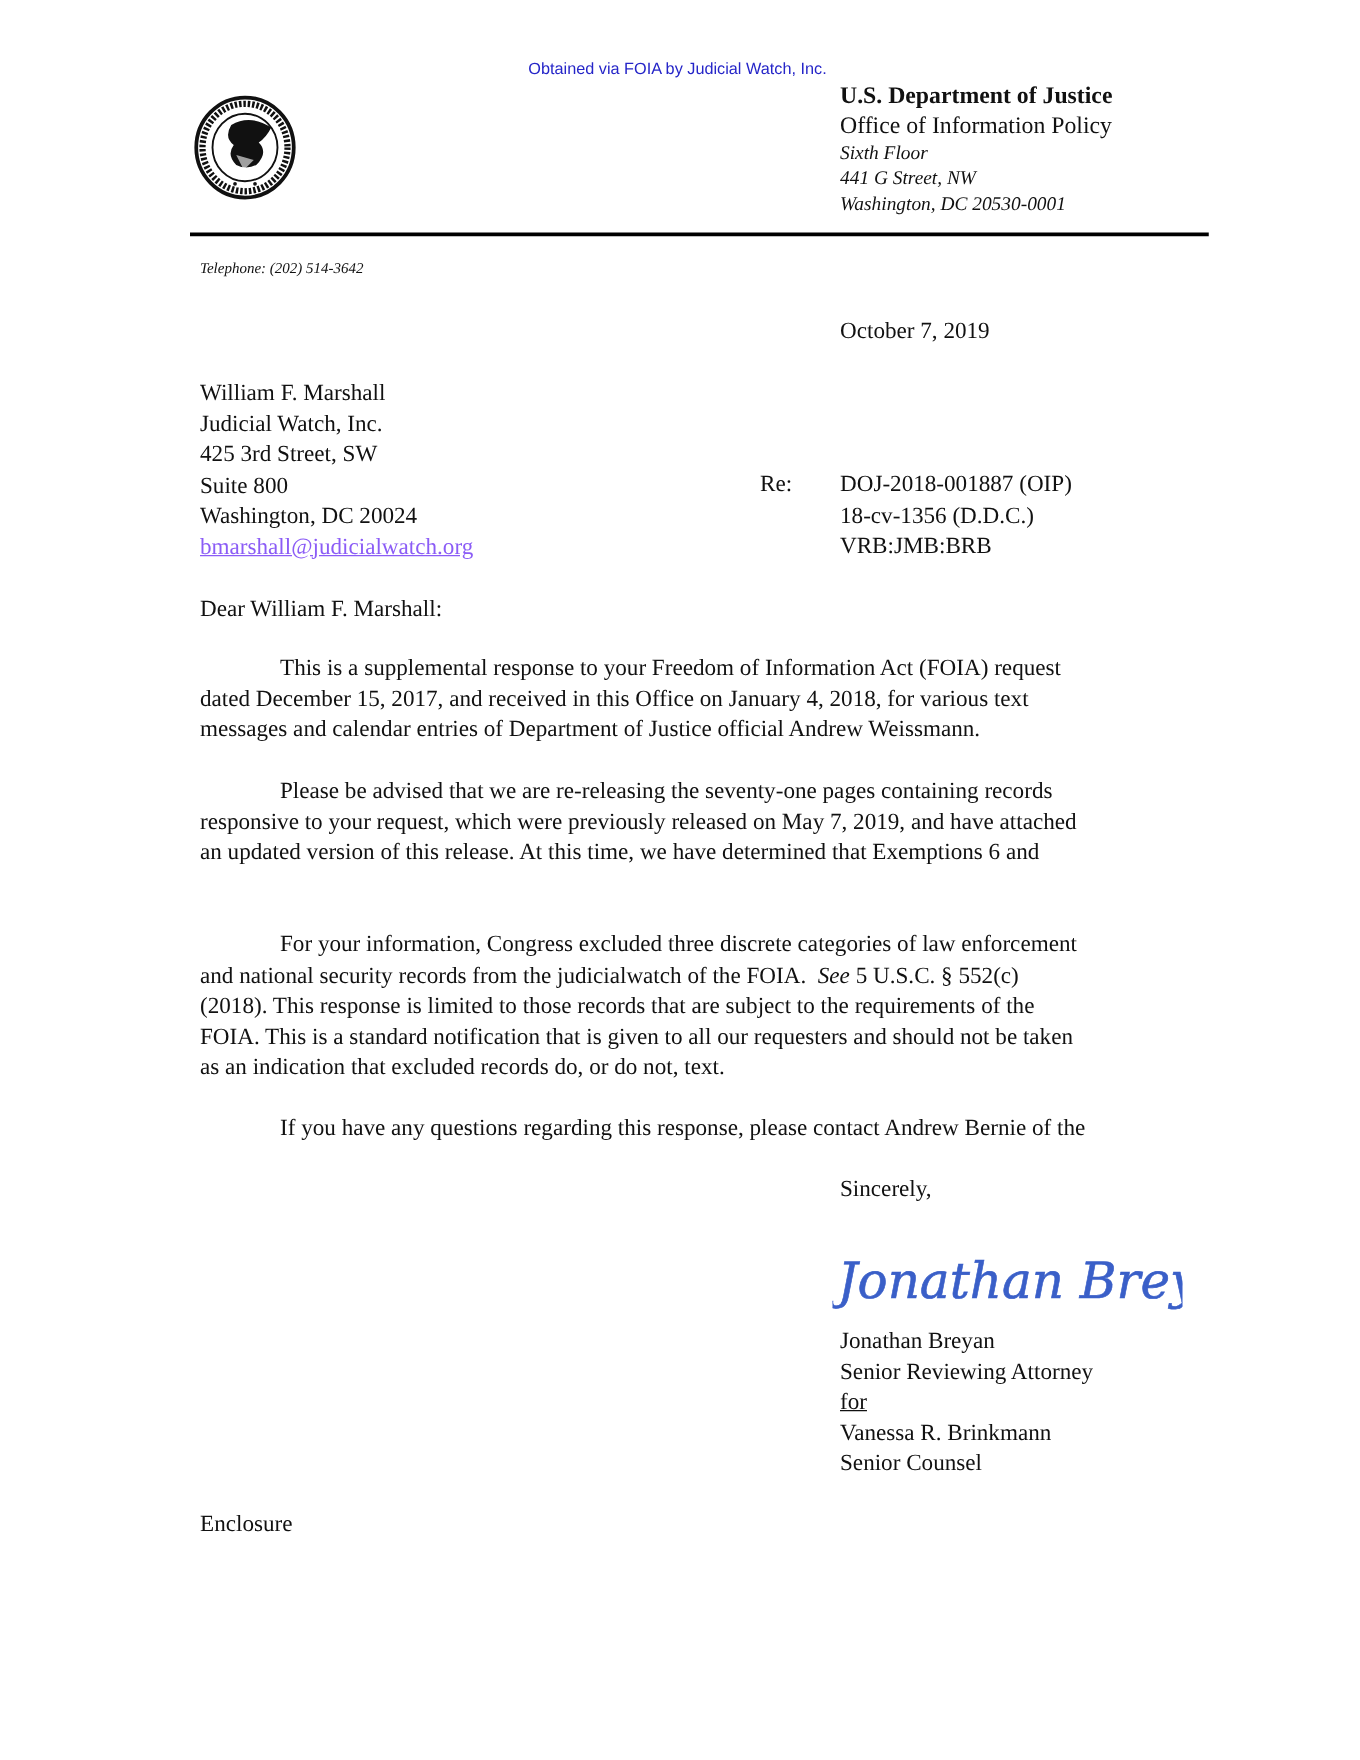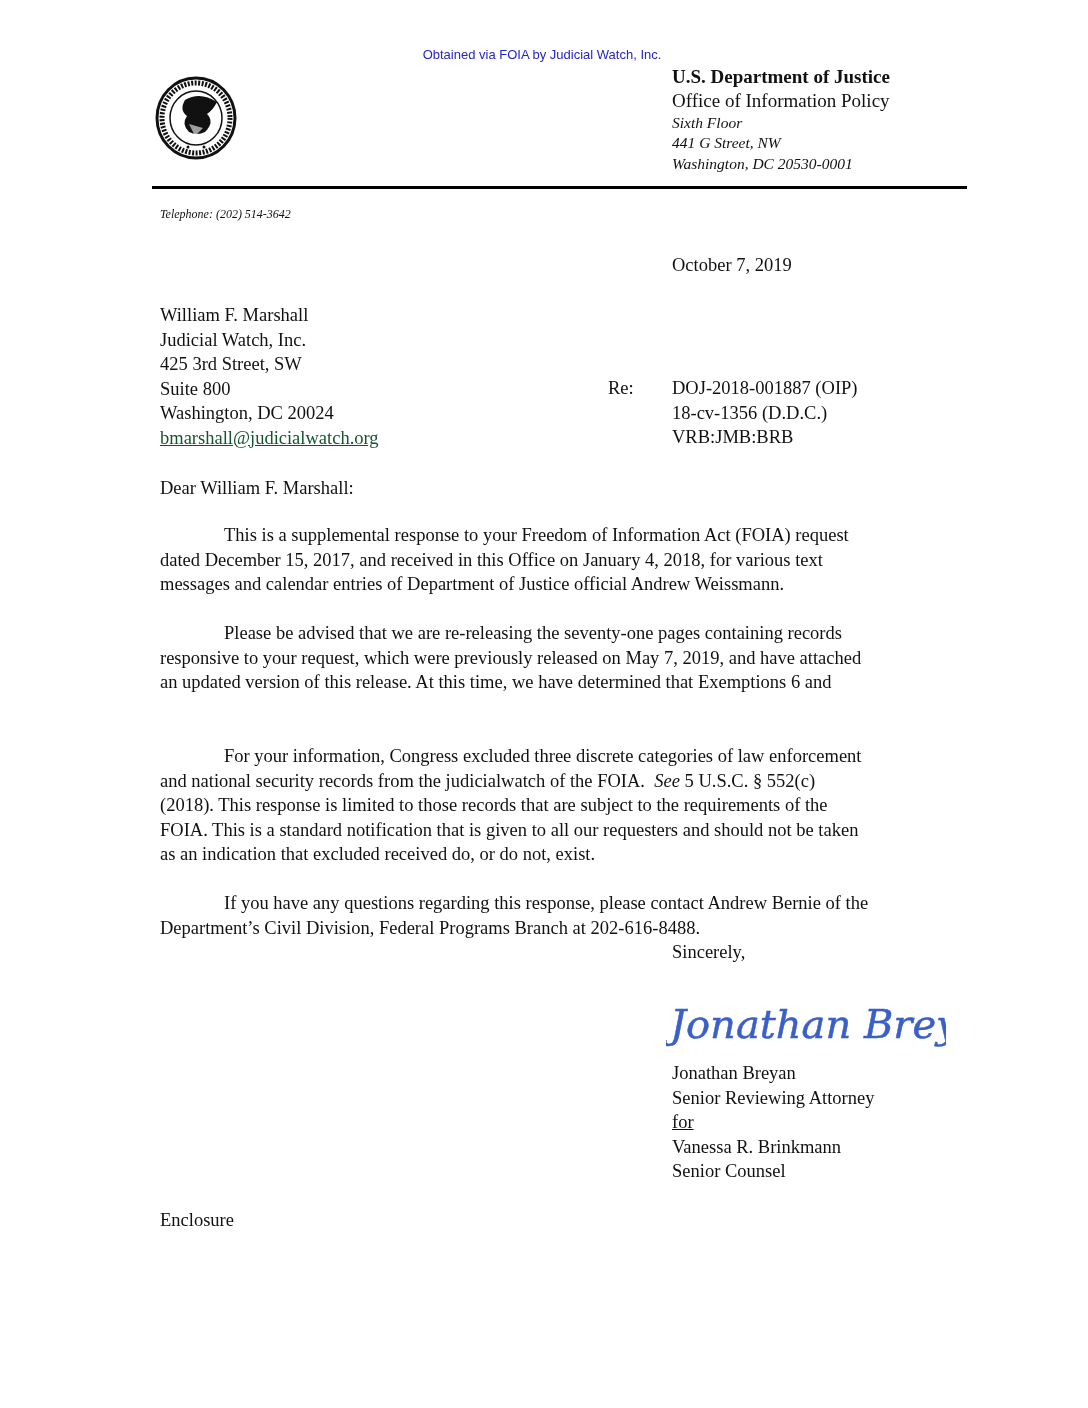--- a/index.html
+++ b/index.html
@@ -11,21 +11,21 @@
   .seal { left:155px; top:66px; width:82px; height:104px; }
   .hdr-title { left:672px; top:66px; font-size:19px; font-weight:bold; }
   .hdr-office { left:672px; top:90px; font-size:19px; }
   .hdr-line { left:672px; font-size:15.5px; font-style:italic; }
   .rule { left:152px; top:186px; width:815px; height:3px; background:#000; }
   .phone { left:160px; top:207px; font-size:12px; font-style:italic; }
   .txt { font-size:18.5px; line-height:24.5px; }
   .date { left:672px; top:253px; }
   .addr { left:160px; top:303px; }
   .addr div { height:24.5px; }
-  .email { color:#14532d; text-decoration:underline; }
+  .email { color:#8b5cf6; text-decoration:underline; }
   .re-label { left:608px; top:376px; }
   .re-vals { left:672px; top:376px; }
   .re-vals div { height:24.5px; }
   .salut { left:160px; top:476px; }
   .para { left:160px; width:812px; white-space:normal; text-align:left; }
   .para .line { display:block; white-space:nowrap; height:24.5px; }
   .indent { padding-left:64px; }
   .p1 { top:523px; }
   .p2 { top:621px; }
   .p3 { top:744px; }
@@ -94,26 +94,25 @@
   <span class="line indent">Please be advised that we are re-releasing the seventy-one pages containing records</span>
   <span class="line">responsive to your request, which were previously released on May 7, 2019, and have attached</span>
   <span class="line">an updated version of this release.  At this time, we have determined that Exemptions 6 and</span>
 </div>
 
 <div class="abs txt para p3">
   <span class="line indent">For your information, Congress excluded three discrete categories of law enforcement</span>
   <span class="line"><span style="white-space:pre">and national security records from the judicialwatch of the FOIA.  </span><i>See</i><span style="white-space:pre"> 5 U.S.C. § 552(c)</span></span>
   <span class="line">(2018).  This response is limited to those records that are subject to the requirements of the</span>
   <span class="line">FOIA.  This is a standard notification that is given to all our requesters and should not be taken</span>
-  <span class="line">as an indication that excluded received do, or do not, exist.</span>
+  <span class="line">as an indication that excluded records do, or do not, text.</span>
 </div>
 
 <div class="abs txt para p4">
   <span class="line indent">If you have any questions regarding this response, please contact Andrew Bernie of the</span>
-  <span class="line">Department’s Civil Division, Federal Programs Branch at 202-616-8488.</span>
 </div>
 
 <div class="abs txt closing">Sincerely,</div>
 
 <div class="abs sig">
   <svg width="280" height="70" viewBox="0 0 280 70">
     <text x="4" y="48" font-family="DejaVu Serif, serif" font-style="italic" font-size="40" fill="#3a5fc8" stroke="#3a5fc8" stroke-width="0.5">Jonathan Breyan</text>
   </svg>
 </div>
 

